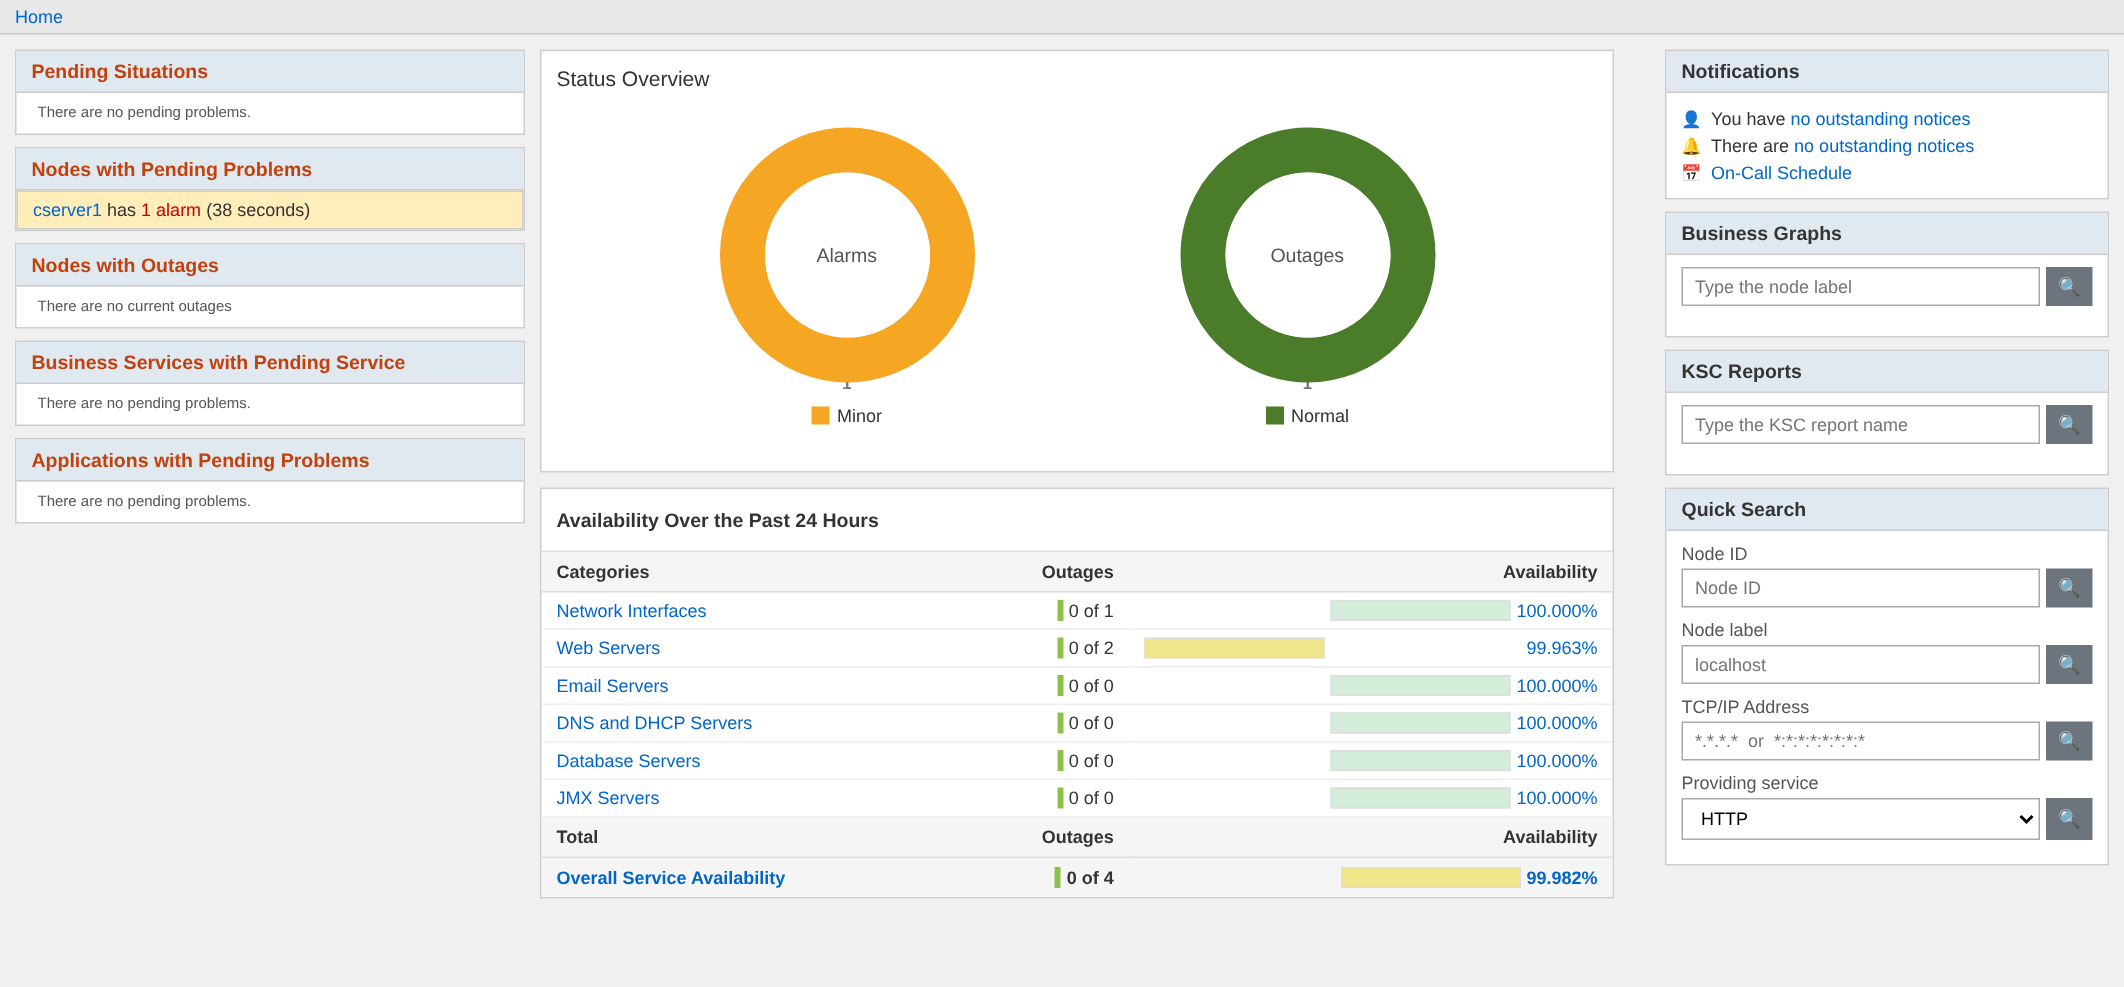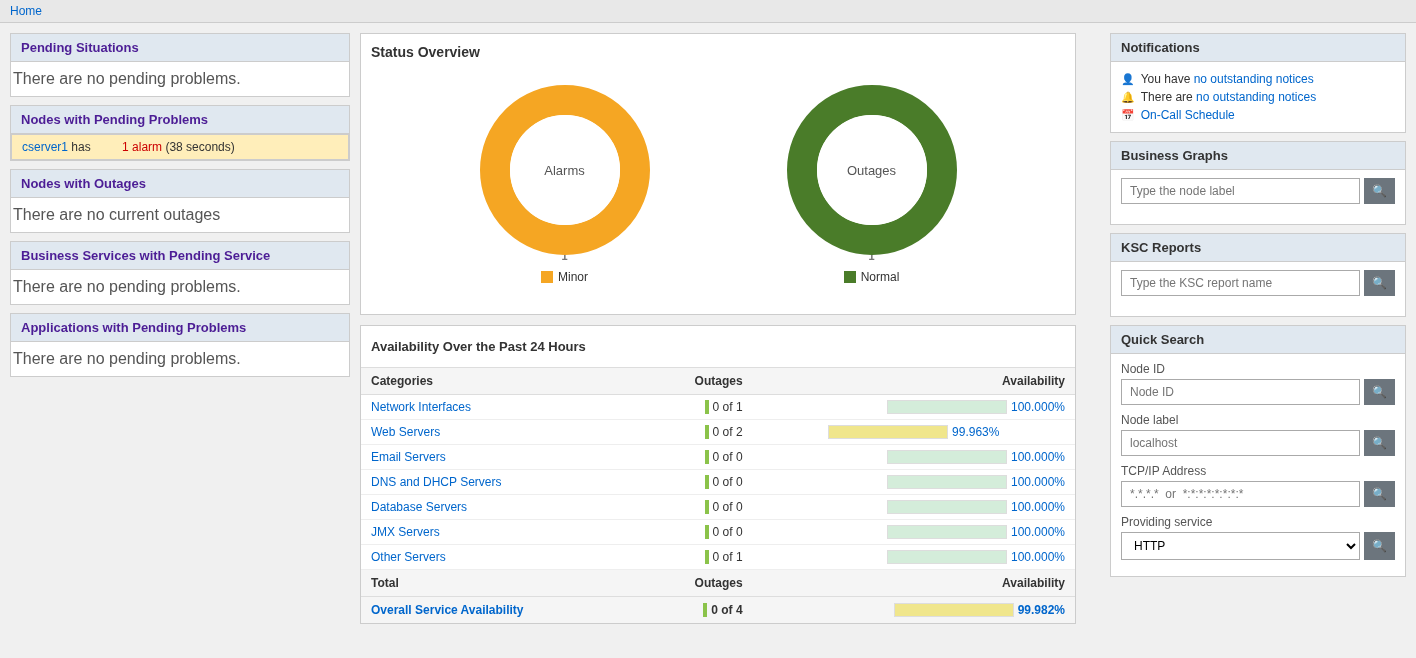--- a/index.html
+++ b/index.html
@@ -7,32 +7,32 @@
     
     .breadcrumb { background: #e8e8e8; padding: 4px 10px; border-bottom: 1px solid #ccc; font-size: 12px; }
     .breadcrumb a { color: #0066cc; text-decoration: none; }
     
     .main-layout { display: flex; gap: 0; padding: 10px; gap: 10px; }
     
     
     .left-panel { width: 340px; flex-shrink: 0; display: flex; flex-direction: column; gap: 8px; }
     
     .panel-section { background: #fff; border: 1px solid #ccc; }
-    .panel-section-header { background: #e0e8f0; padding: 6px 10px; font-size: 13px; font-weight: bold; color: #4c1d95; border-bottom: 1px solid #ccc; }
-    .panel-section-body { padding: 8px 2px; color: #555; font-size: 16px; }
+    .panel-section-header { background: #e0e8f0; padding: 6px 10px; font-size: 13px; font-weight: bold; color: #c2410c; border-bottom: 1px solid #ccc; }
+    .panel-section-body { padding: 8px 14px; color: #555; font-size: 10px; }
     
     .alarm-row { background: #ffeeba; border: 1px solid #ccc; padding: 5px 10px; font-size: 12px; }
     .alarm-row a { color: #0066cc; text-decoration: none; }
-    .alarm-row .alarm-count { color: #cc0000; margin-left: 28px; }
+    .alarm-row .alarm-count { color: #cc0000; }
     
     
     .center-panel { flex: 1; display: flex; flex-direction: column; gap: 10px; }
     
     .status-overview { background: #fff; border: 1px solid #ccc; padding: 10px; }
-    .status-overview-title { font-size: 14px; font-weight: bold; margin-bottom: 10px; }
+    .status-overview-title { font-size: 14px; font-weight: normal; margin-bottom: 10px; }
     
     .donut-container { display: flex; justify-content: space-around; align-items: center; padding: 10px 40px 20px; }
     .donut-item { display: flex; flex-direction: column; align-items: center; }
     
     .donut-wrapper { position: relative; width: 180px; height: 180px; }
     .donut-label { position: absolute; top: 50%; left: 50%; transform: translate(-50%, -50%); font-size: 13px; color: #555; text-align: center; }
     
     .donut-legend { display: flex; align-items: center; gap: 5px; margin-top: 8px; font-size: 12px; }
     .legend-box { width: 12px; height: 12px; display: inline-block; }
     
@@ -186,21 +186,21 @@
             </tr>
             <tr>
               <td><a href="#">Web Servers</a></td>
               <td style="text-align: center;">
                 <div style="display: flex; align-items: center; justify-content: flex-end; gap: 4px;">
                   <div style="width: 4px; height: 14px; background: rgb(139, 195, 74);"></div>
                   <span>0 of 2</span>
                 </div>
               </td>
               <td>
-                <div style="display: flex; align-items: center; justify-content: center; gap: 4px;">
+                <div style="display: flex; align-items: center; justify-content: space-between; gap: 4px;">
                   <div style="width: 120px; height: 14px; background: rgb(240, 230, 140); border: 1px solid rgb(221, 221, 221);"></div>
                   <span style="color: rgb(0, 102, 204);">99.963%</span>
                 </div>
               </td>
             </tr>
             <tr>
               <td><a href="#">Email Servers</a></td>
               <td style="text-align: right;">
                 <div style="display: flex; align-items: center; justify-content: flex-end; gap: 4px;">
                   <div style="width: 4px; height: 14px; background: rgb(139, 195, 74);"></div>
@@ -243,35 +243,20 @@
                   <span style="color: rgb(0, 102, 204);">100.000%</span>
                 </div>
               </td>
             </tr>
             <tr>
               <td><a href="#">JMX Servers</a></td>
               <td style="text-align: right;">
                 <div style="display: flex; align-items: center; justify-content: flex-end; gap: 4px;">
                   <div style="width: 4px; height: 14px; background: rgb(139, 195, 74);"></div>
                   <span>0 of 0</span>
-                </div>
-              </td>
-              <td>
-                <div style="display: flex; align-items: center; justify-content: flex-end; gap: 4px;">
-                  <div style="width: 120px; height: 14px; background: rgb(212, 237, 218); border: 1px solid rgb(221, 221, 221);"></div>
-                  <span style="color: rgb(0, 102, 204);">100.000%</span>
-                </div>
-              </td>
-            </tr>
-            <tr>
-              <td><a href="#">Other Servers</a></td>
-              <td style="text-align: right;">
-                <div style="display: flex; align-items: center; justify-content: flex-end; gap: 4px;">
-                  <div style="width: 4px; height: 14px; background: rgb(139, 195, 74);"></div>
-                  <span>0 of 1</span>
                 </div>
               </td>
               <td>
                 <div style="display: flex; align-items: center; justify-content: flex-end; gap: 4px;">
                   <div style="width: 120px; height: 14px; background: rgb(212, 237, 218); border: 1px solid rgb(221, 221, 221);"></div>
                   <span style="color: rgb(0, 102, 204);">100.000%</span>
                 </div>
               </td>
             </tr>
           </tbody>

